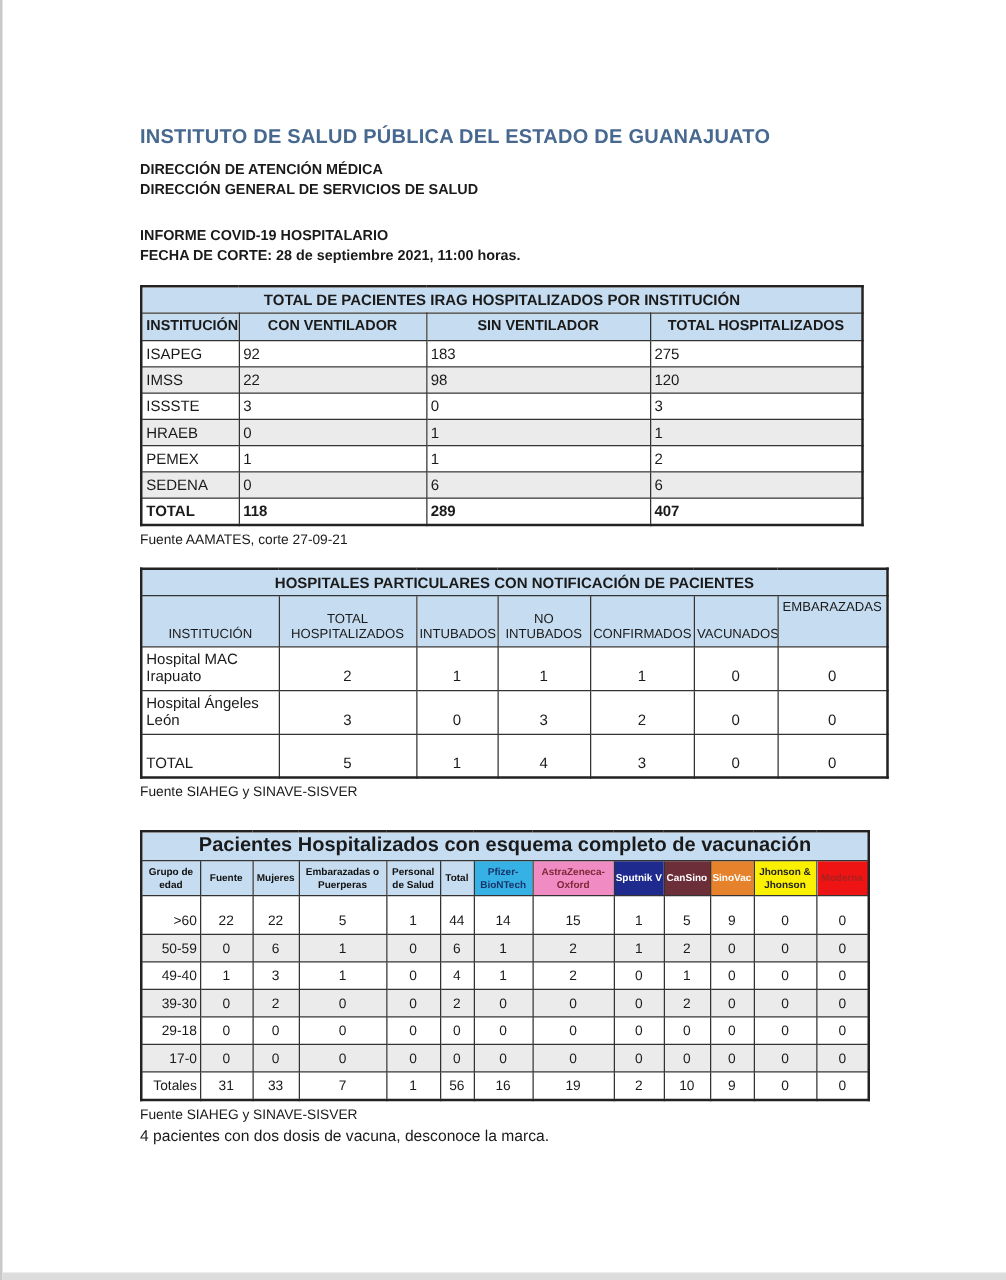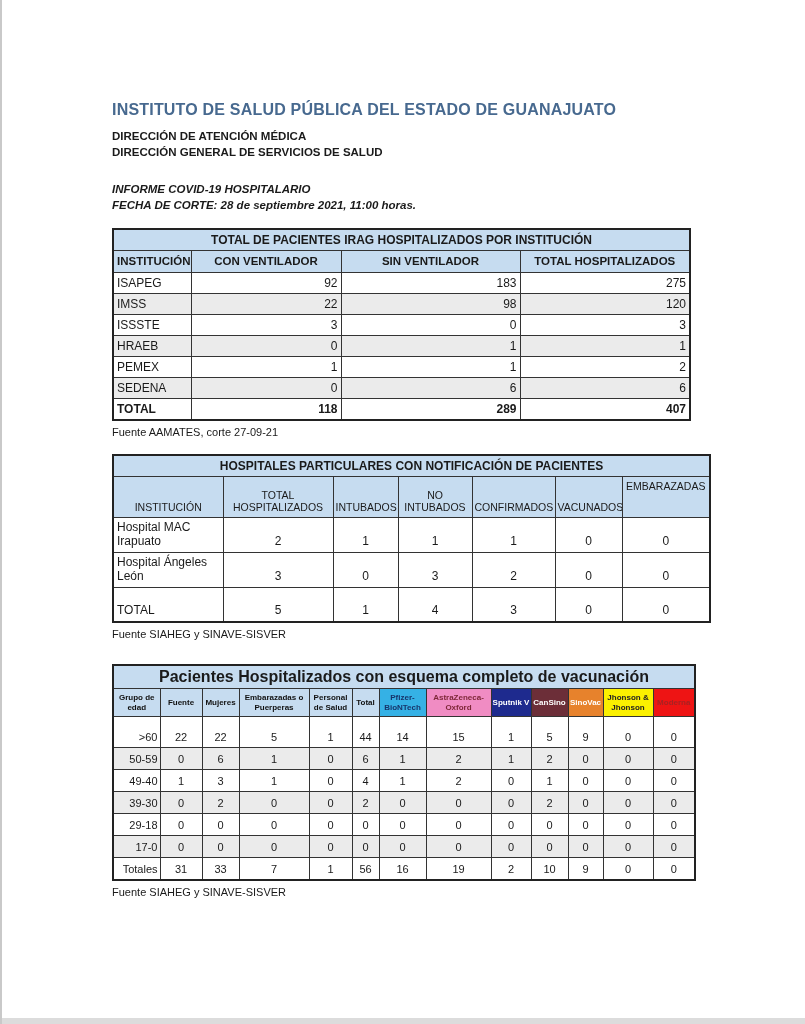--- a/index.html
+++ b/index.html
@@ -20,40 +20,40 @@
     position: absolute; left: 0; right: 0; bottom: 0;
     height: 6px; background: #dcdcdc;
   }
   .content {
     position: absolute; left: 110px; top: 101px; width: 600px;
   }
 
   
   .org-title { color: #47698F; font-size: 16px; font-weight: 600; letter-spacing: .2px; margin-bottom: 9px; }
   .hdr-bold  { font-size: 11.5px; font-weight: 700; line-height: 16px; }
-  .report-block { margin-top: 21px; font-style: italic; }
+  .report-block { margin-top: 21px; }
 
   
   table { border-collapse: collapse; table-layout: fixed; margin-top: 15px; }
   th, td { border: 1px solid #333; font-weight: 400; overflow: hidden; }
   table { border: 2px solid #222; }
   .title-row th {
     background: #C6DCF0; text-align: center; font-weight: 700;
     font-size: 12px; height: 21px; padding: 2px 4px;
   }
   .stripe td { background: #EBEBEB; }
 
   
   .t1 { width: 577px; font-size: 12px; }
   .t1 thead.cols th {
     background: #C6DCF0; font-weight: 700; font-size: 11.5px;
     text-align: center; height: 22px; padding: 2px 3px;
   }
   .t1 thead.cols th:first-child { text-align: left; }
-  .t1 td { height: 21px; text-align: right; padding: 1px 3px; }
+  .t1 td { height: 21px; text-align: left; padding: 1px 3px; }
   .t1 td:first-child { text-align: left; }
   .t1 .total-row td { font-weight: 700; height: 22px; }
 
   
   .t2 { width: 597px; font-size: 12px; margin-top: 14px; }
   .t2 thead.cols th {
     background: #C6DCF0; font-size: 10.5px; font-weight: 400;
     text-align: center; height: 41px; vertical-align: bottom; padding: 2px 2px 4px;
   }
   .t2 thead.cols th:last-child { vertical-align: top; padding-top: 3px; }
@@ -360,16 +360,17 @@
             <td>19</td>
             <td>2</td>
             <td>10</td>
             <td>9</td>
             <td>0</td>
             <td>0</td>
           </tr>
         </tbody>
     </table>
     <div class="src">Fuente SIAHEG y SINAVE-SISVER</div>
+    <div class="note">4 pacientes con dos dosis de vacuna, desconoce la marca.</div>
 
   </div>
   <div class="bottom-strip"></div>
 </div>
 
 </body></html>

